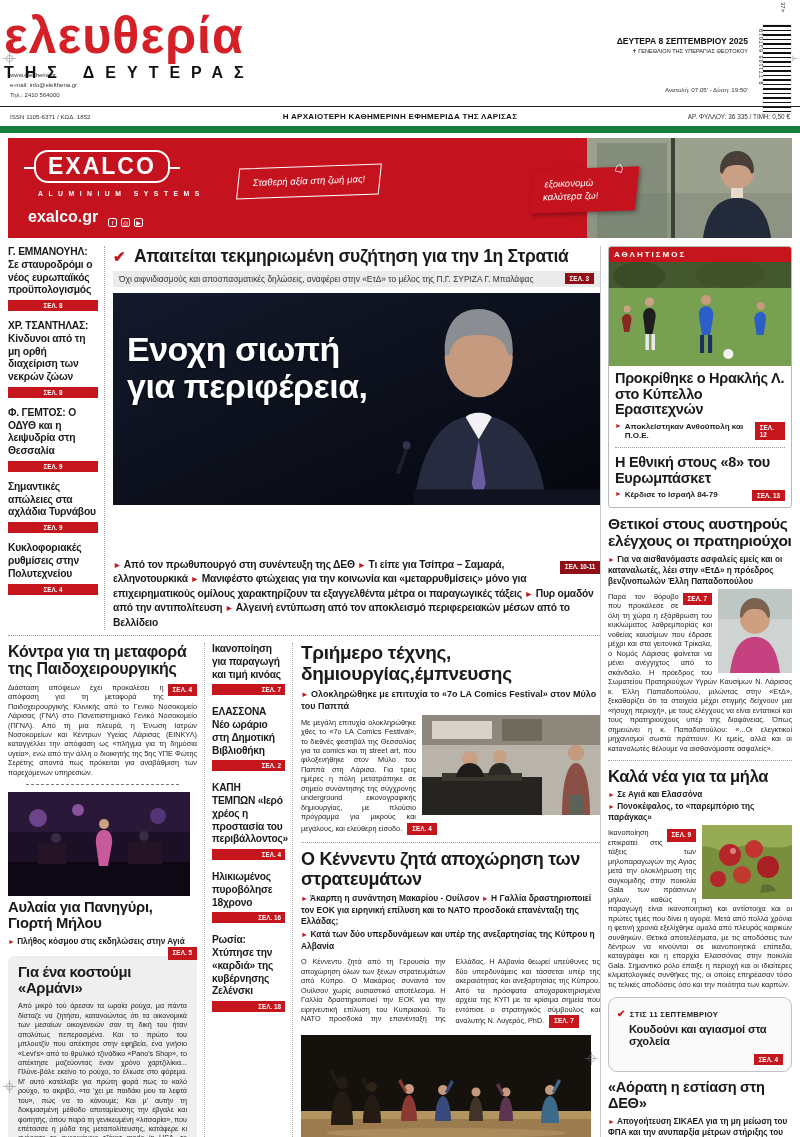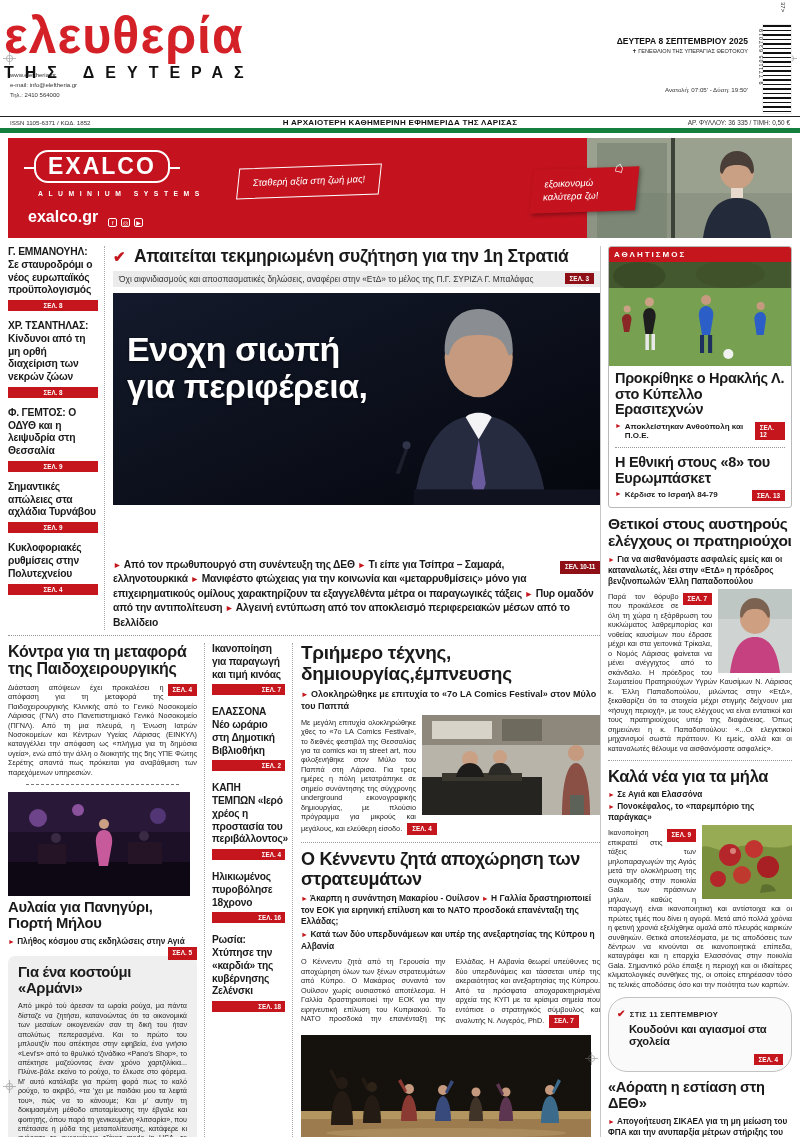--- a/index.html
+++ b/index.html
@@ -15,21 +15,21 @@
   .logo { font-size:50px; font-weight:bold; color:#d42027; letter-spacing:1px; transform:scaleY(1.04); display:inline-block; }
   .logo-sub { font-size:16px; font-weight:bold; letter-spacing:11px; color:#111; margin-top:0px; }
   .dateblk { position:absolute; right:52px; top:36px; text-align:right; }
   .dateblk .d1 { font-size:8.5px; font-weight:bold; color:#111; }
   .dateblk .d2 { font-size:5.6px; color:#222; margin-top:2px; }
   .dateblk .d3 { font-size:6.2px; color:#333; margin-top:32px; }
   .barcode { position:absolute; right:8px; top:24px; width:30px; height:90px; border:1px solid #eee;
              background:repeating-linear-gradient(180deg,#111 0 2px,#fff 2px 5px,#111 5px 6px,#fff 6px 9px); }
   .barcode-num { position:absolute; right:36px; top:28px; font-size:5.4px; color:#222; writing-mode:vertical-rl; transform:rotate(180deg); letter-spacing:1px; }
   .barcode-top { position:absolute; right:14px; top:2px; font-size:6px; color:#222; writing-mode:vertical-rl; }
-  .hdr-row { position:absolute; left:0; right:0; bottom:0; height:17px; border-top:1px solid #222; border-bottom:5px solid #15803d;
+  .hdr-row { position:absolute; left:0; right:0; bottom:0; height:27px; border-top:1px solid #222; border-bottom:7px solid #15803d;
              display:flex; align-items:center; padding:0 10px; }
   .hdr-row .issn { font-size:6.2px; color:#333; width:190px; }
   .hdr-row .tagline { font-size:8px; font-weight:bold; color:#111; flex:1; text-align:center; letter-spacing:.3px; }
   .hdr-row .issue { font-size:6.4px; color:#333; width:190px; text-align:right; }
 
   
   .banner { position:relative; margin:5px 8px 0 8px; height:100px; background:#c4131f; overflow:hidden; }
   .banner-photo { position:absolute; right:0; top:0; width:205px; height:100px; }
   .exlogo { position:absolute; left:26px; top:12px; border:2.5px solid #fff; border-radius:14px; padding:1px 12px;
             color:#fff; font-weight:bold; font-size:23px; letter-spacing:2px; }
@@ -99,21 +99,21 @@
   .miniB .bar { display:block; background:#c4161c; color:#fff; font-size:6.3px; font-weight:bold; text-align:right; padding:2px 4px; margin-top:3px; }
 
   .sports-box { border:1px solid #b9b9b9; border-radius:3px; overflow:hidden; margin-bottom:8px; }
   .sports-hd { background:#c4161c; color:#fff; font-size:8px; font-weight:bold; letter-spacing:2px; padding:3px 5px; }
   .sports-in { padding:5px 6px 6px 6px; }
   .sports-in h2 { font-size:14.5px; }
   .subrow { display:flex; align-items:flex-start; gap:3px; margin-top:4px; font-size:8px; font-weight:bold; }
   .subrow .pg { margin-left:auto; }
 
   .rr h2 { letter-spacing:-.3px; }
-  .school { border:1px solid #c2c2c2; border-radius:19px; padding:5px 8px 4px 8px; margin:8px 0; background:#fafafa; }
+  .school { border:1px solid #c2c2c2; border-radius:9px; padding:5px 8px 4px 8px; margin:8px 0; background:#fafafa; }
   .school .kick { font-size:7.6px; font-weight:bold; letter-spacing:.3px; }
   .school .ttl { font-size:11.2px; font-weight:bold; margin:2px 0 2px 12px; letter-spacing:-.2px; }
   .school .pgwrap { text-align:right; }
 
   .kennedy-body { column-count:2; column-gap:10px; }
   .c-head { font-size:19px; }
   .k-head { font-size:18px; }
   .d-head { font-size:26px; margin-top:5px; }
 </style>
 </head>

